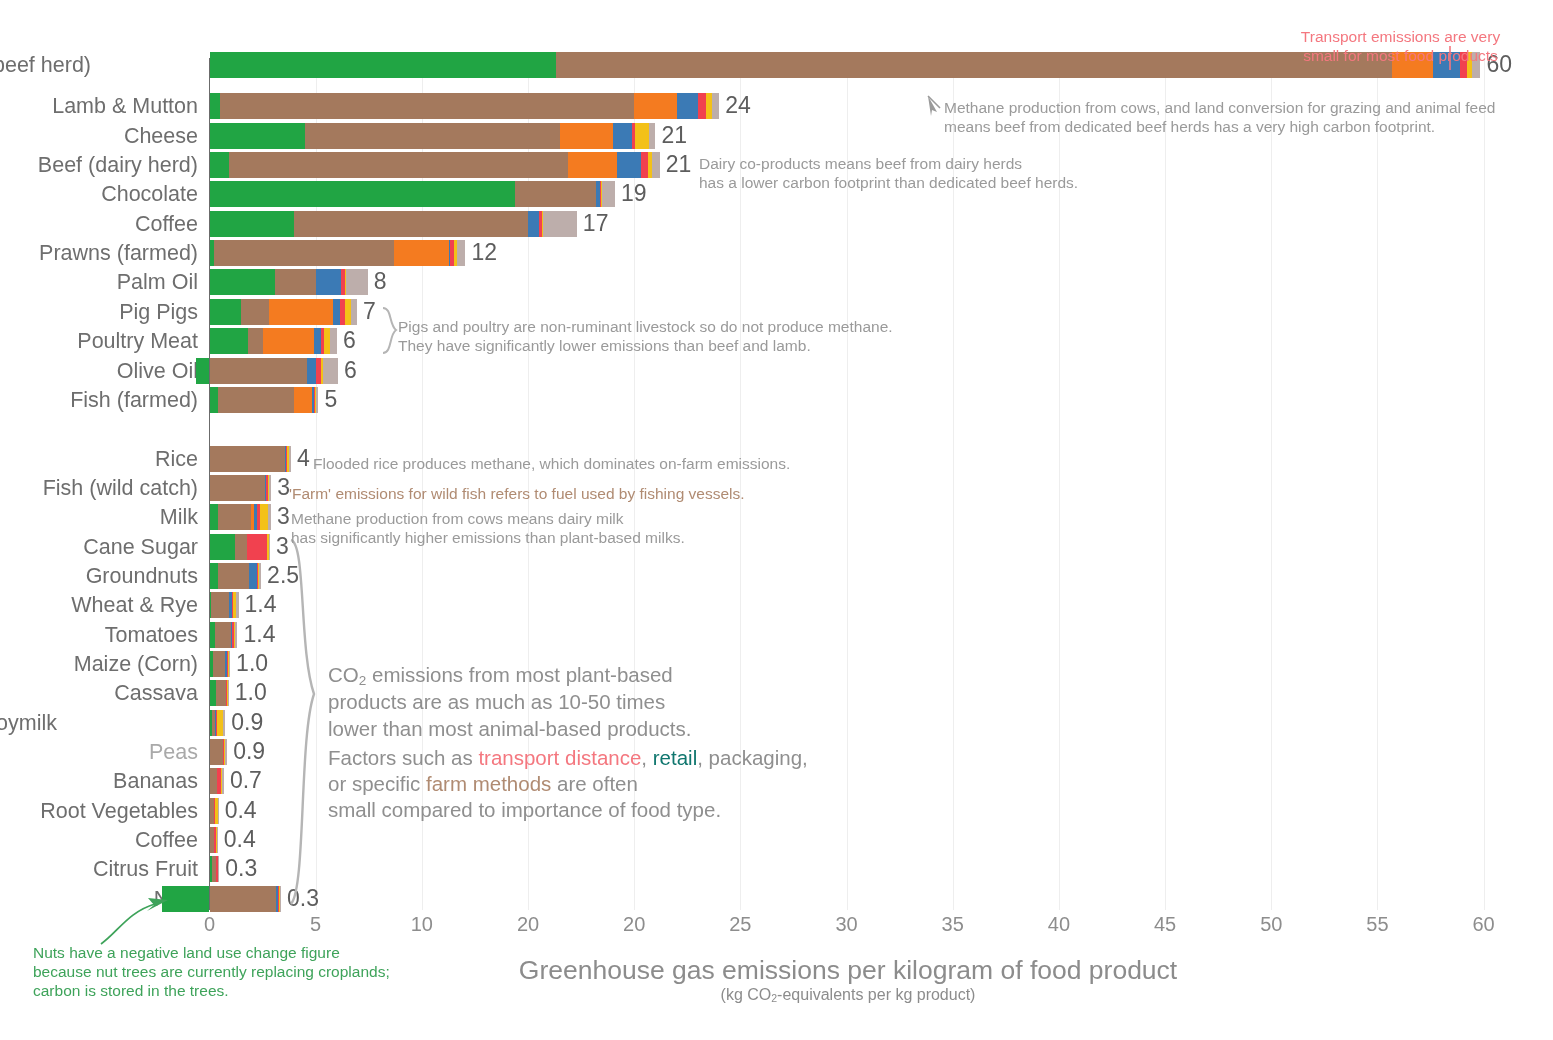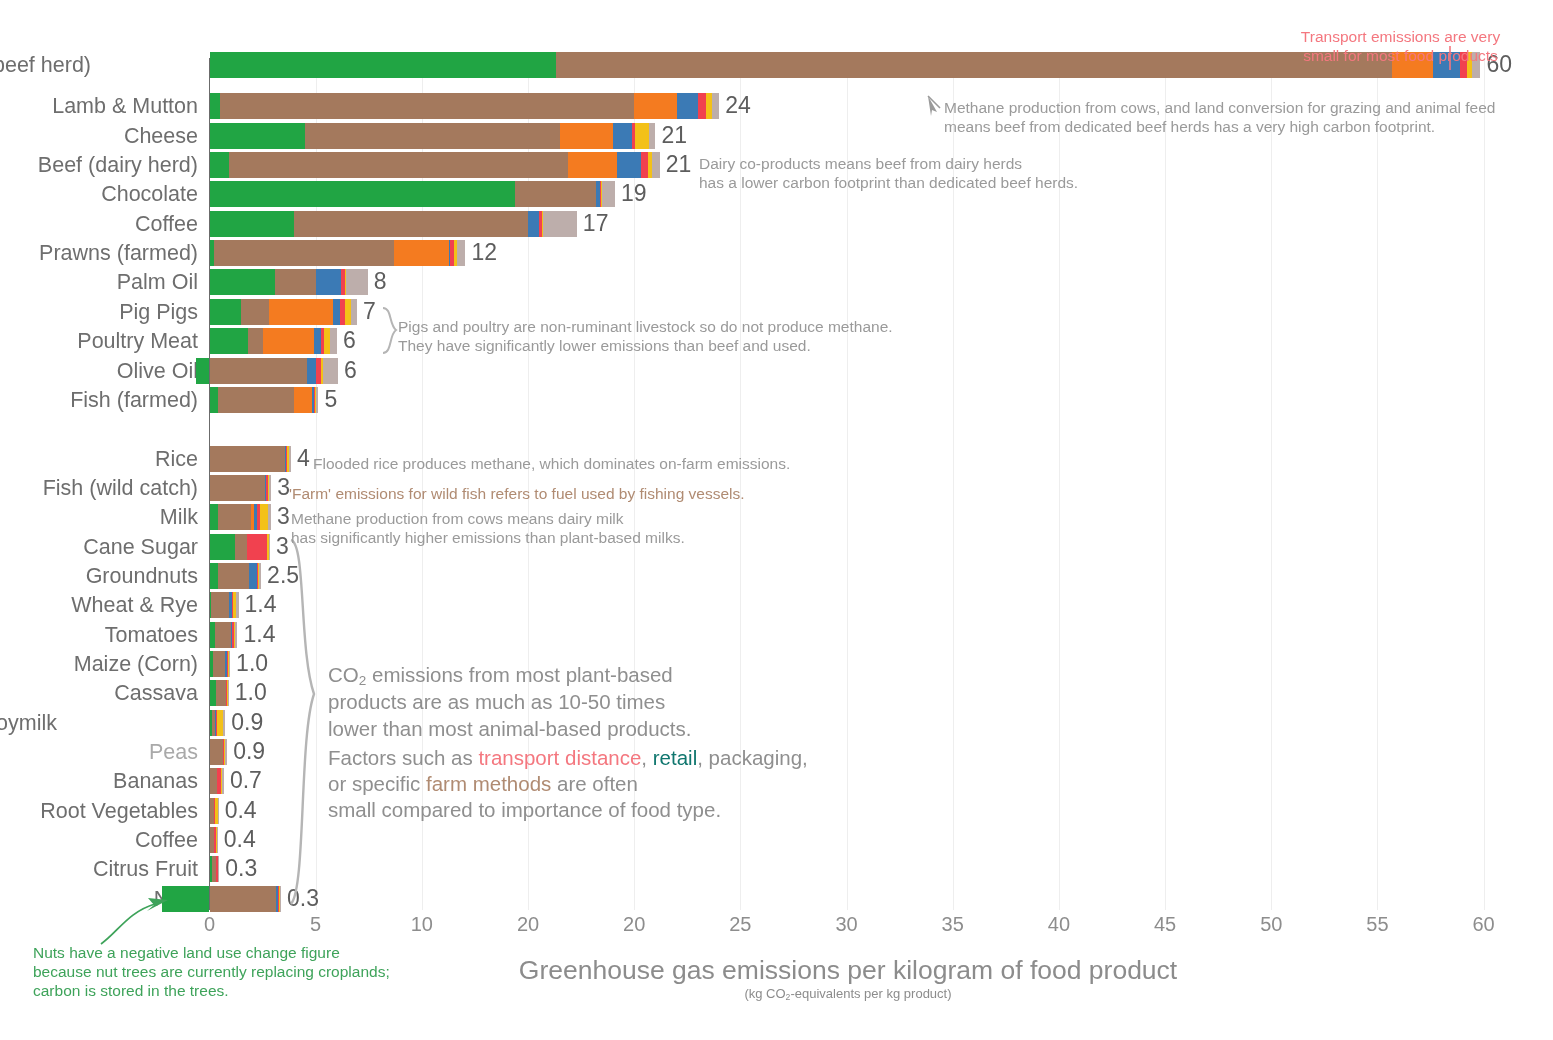--- a/index.html
+++ b/index.html
@@ -93,21 +93,21 @@
   .anno.brownish { color: #b08b72; }
   .anno.green { color: #3ea35a; }
   .anno.big   { font-size: 20.5px; line-height: 1.28; color: #8f8f8f; }
 
   .axistitle {
     position: absolute;
     text-align: center;
     color: #8c8c8c;
   }
   .axistitle .t1 { font-size: 26.5px; }
-  .axistitle .t2 { font-size: 13px; }
+  .axistitle .t2 { font-size: 16px; }
 
   sub { font-size: 0.66em; vertical-align: -0.22em; }
 
   .tok-transport { color: #f4777f; }
   .tok-retail    { color: #0f766e; }
   .tok-farm      { color: #b08b72; }
 
   svg.deco { position: absolute; overflow: visible; }
 </style>
 </head>
@@ -494,21 +494,21 @@
   <div class="anno red" style="left:1298px; top:28px; width:205px;">Transport emissions are very
 small for most food products</div>
 
   <div class="anno" style="left:944px; top:99px;">Methane production from cows, and land conversion for grazing and animal feed
 means beef from dedicated beef herds has a very high carbon footprint.</div>
 
   <div class="anno" style="left:699px; top:155px;">Dairy co-products means beef from dairy herds
 has a lower carbon footprint than dedicated beef herds.</div>
 
   <div class="anno" style="left:398px; top:318px;">Pigs and poultry are non-ruminant livestock so do not produce methane.
-They have significantly lower emissions than beef and used.</div>
+They have significantly lower emissions than beef and lamb.</div>
 
   <div class="anno" style="left:313px; top:455px;">Flooded rice produces methane, which dominates on-farm emissions.</div>
 
   <div class="anno brownish" style="left:289px; top:485px;">'Farm' emissions for wild fish refers to fuel used by fishing vessels.</div>
 
   <div class="anno" style="left:291px; top:510px;">Methane production from cows means dairy milk
 has significantly higher emissions than plant-based milks.</div>
 
   <div class="anno big" style="left:328px; top:662px; white-space:normal; width:400px;">
     <span>CO</span><sub>2</sub><span> emissions from most plant-based</span><br>

